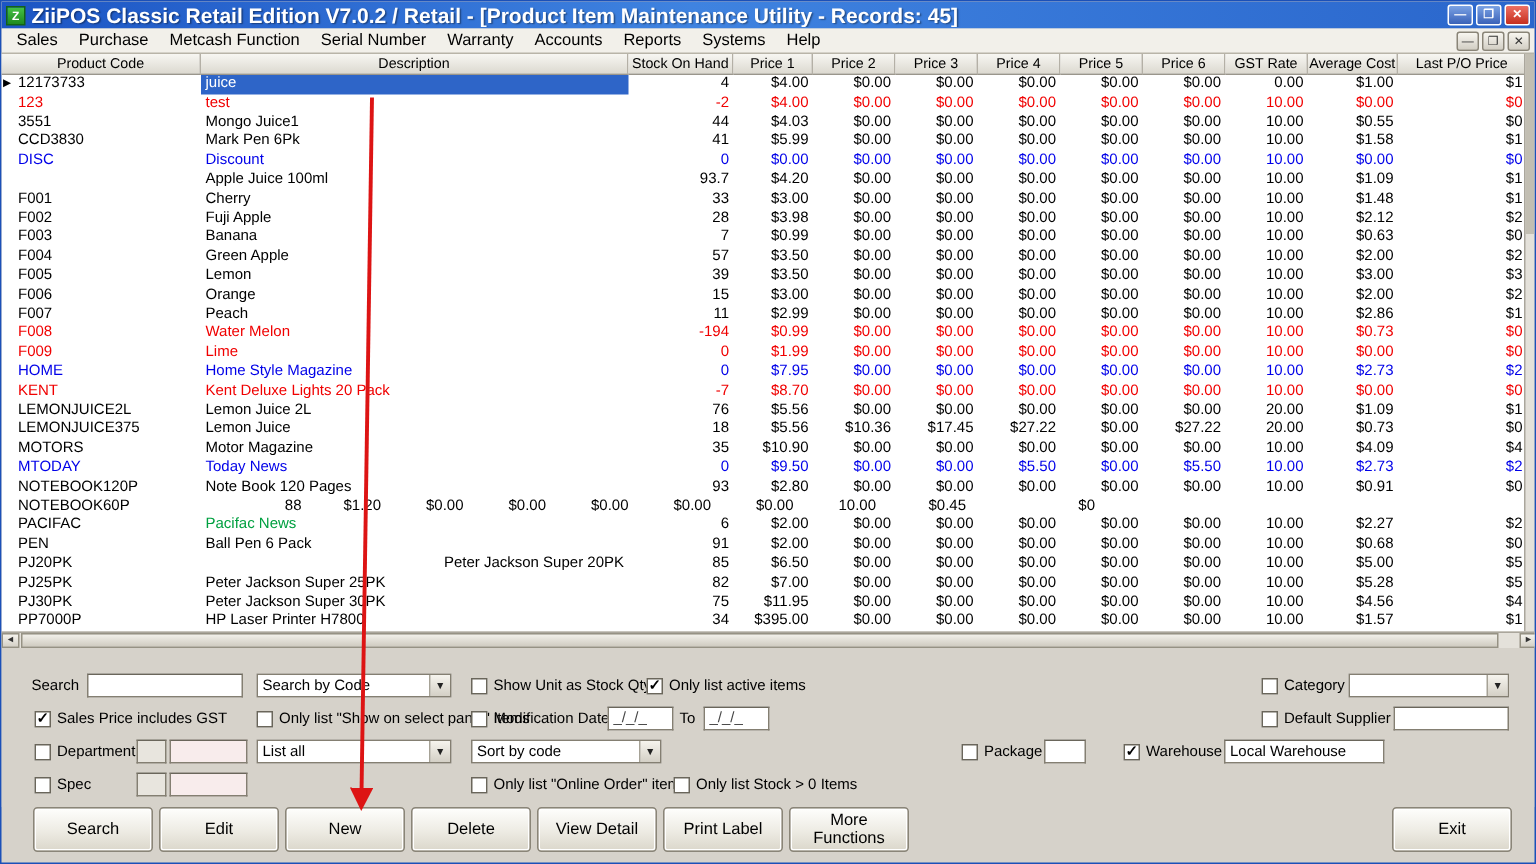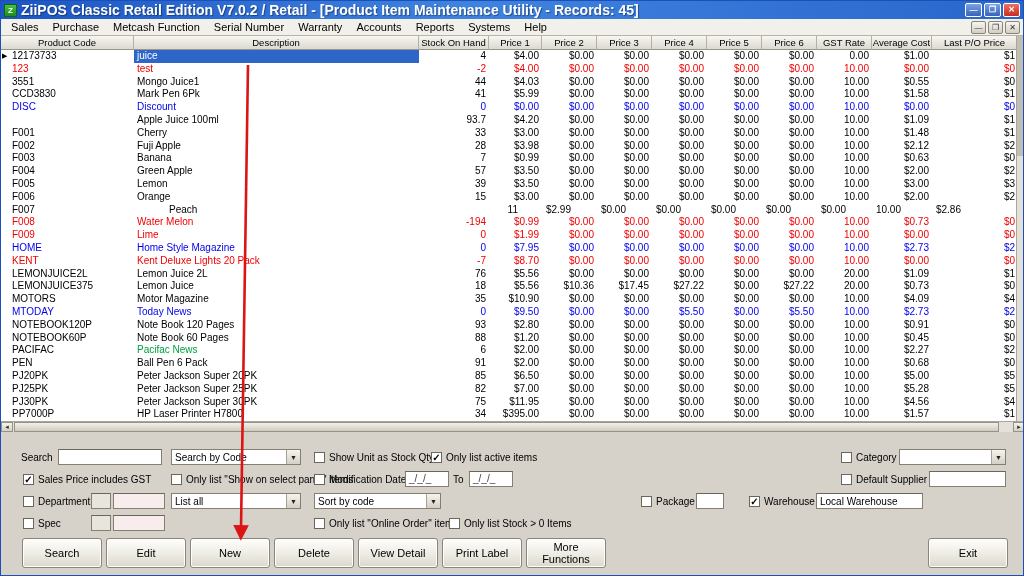--- a/index.html
+++ b/index.html
@@ -296,21 +296,21 @@
           <div class="cell ar" style="width: 55px;"><span>$0.00</span></div>
           <div class="cell ar" style="width: 55px;"><span>$0.00</span></div>
           <div class="cell ar" style="width: 55px;"><span>$0.00</span></div>
           <div class="cell ar" style="width: 55px;"><span>$0.00</span></div>
           <div class="cell ar" style="width: 55px;"><span>10.00</span></div>
           <div class="cell ar" style="width: 60px;"><span>$2.00</span></div>
           <div class="cell ar" style="width: 86px;"><span>$2</span></div>
         </div>
         <div class="grid-row">
           <div class="cell code" style="width: 133px;"><span>F007</span></div>
-          <div class="cell" style="width: 285px; margin-left: 32px;"><span>Peach</span></div>
+          <div class="cell" style="width: 285px;"><span>Peach</span></div>
           <div class="cell ar" style="width: 70px;"><span>11</span></div>
           <div class="cell ar" style="width: 53px;"><span>$2.99</span></div>
           <div class="cell ar" style="width: 55px;"><span>$0.00</span></div>
           <div class="cell ar" style="width: 55px;"><span>$0.00</span></div>
           <div class="cell ar" style="width: 55px;"><span>$0.00</span></div>
           <div class="cell ar" style="width: 55px;"><span>$0.00</span></div>
           <div class="cell ar" style="width: 55px;"><span>$0.00</span></div>
           <div class="cell ar" style="width: 55px;"><span>10.00</span></div>
           <div class="cell ar" style="width: 60px;"><span>$2.86</span></div>
           <div class="cell ar" style="width: 86px;"><span>$1</span></div>
@@ -436,21 +436,20 @@
           <div class="cell ar" style="width: 55px;"><span>$0.00</span></div>
           <div class="cell ar" style="width: 55px;"><span>$0.00</span></div>
           <div class="cell ar" style="width: 55px;"><span>$0.00</span></div>
           <div class="cell ar" style="width: 55px;"><span>$0.00</span></div>
           <div class="cell ar" style="width: 55px;"><span>10.00</span></div>
           <div class="cell ar" style="width: 60px;"><span>$0.91</span></div>
           <div class="cell ar" style="width: 86px;"><span>$0</span></div>
         </div>
         <div class="grid-row">
           <div class="cell code" style="width: 133px;"><span>NOTEBOOK60P</span></div>
-          <div class="cell" style="width: 285px;"><span>Note Book 60 Pages</span></div>
           <div class="cell ar" style="width: 70px;"><span>88</span></div>
           <div class="cell ar" style="width: 53px;"><span>$1.20</span></div>
           <div class="cell ar" style="width: 55px;"><span>$0.00</span></div>
           <div class="cell ar" style="width: 55px;"><span>$0.00</span></div>
           <div class="cell ar" style="width: 55px;"><span>$0.00</span></div>
           <div class="cell ar" style="width: 55px;"><span>$0.00</span></div>
           <div class="cell ar" style="width: 55px;"><span>$0.00</span></div>
           <div class="cell ar" style="width: 55px;"><span>10.00</span></div>
           <div class="cell ar" style="width: 60px;"><span>$0.45</span></div>
           <div class="cell ar" style="width: 86px;"><span>$0</span></div>
@@ -478,21 +477,21 @@
           <div class="cell ar" style="width: 55px;"><span>$0.00</span></div>
           <div class="cell ar" style="width: 55px;"><span>$0.00</span></div>
           <div class="cell ar" style="width: 55px;"><span>$0.00</span></div>
           <div class="cell ar" style="width: 55px;"><span>$0.00</span></div>
           <div class="cell ar" style="width: 55px;"><span>10.00</span></div>
           <div class="cell ar" style="width: 60px;"><span>$0.68</span></div>
           <div class="cell ar" style="width: 86px;"><span>$0</span></div>
         </div>
         <div class="grid-row">
           <div class="cell code" style="width: 133px;"><span>PJ20PK</span></div>
-          <div class="cell" style="width: 285px;"><span>Peter Jackson Super 20PK</span></div>
+          <div class="cell" style="width: 285px; text-align: right;"><span>Peter Jackson Super 20PK</span></div>
           <div class="cell ar" style="width: 70px;"><span>85</span></div>
           <div class="cell ar" style="width: 53px;"><span>$6.50</span></div>
           <div class="cell ar" style="width: 55px;"><span>$0.00</span></div>
           <div class="cell ar" style="width: 55px;"><span>$0.00</span></div>
           <div class="cell ar" style="width: 55px;"><span>$0.00</span></div>
           <div class="cell ar" style="width: 55px;"><span>$0.00</span></div>
           <div class="cell ar" style="width: 55px;"><span>$0.00</span></div>
           <div class="cell ar" style="width: 55px;"><span>10.00</span></div>
           <div class="cell ar" style="width: 60px;"><span>$5.00</span></div>
           <div class="cell ar" style="width: 86px;"><span>$5</span></div>

